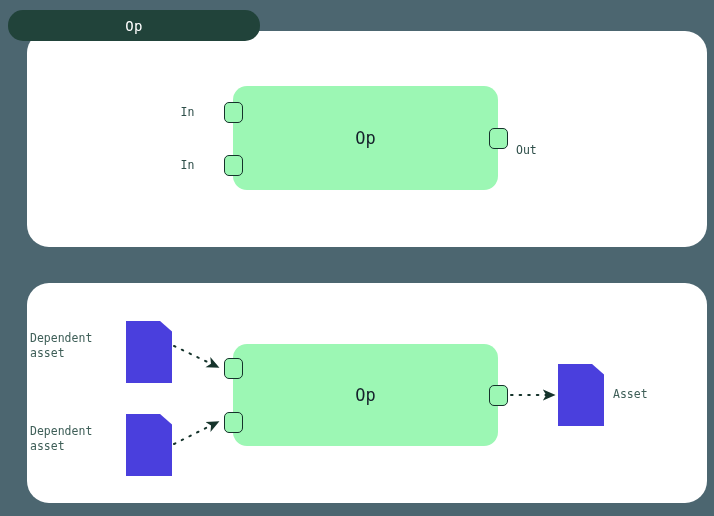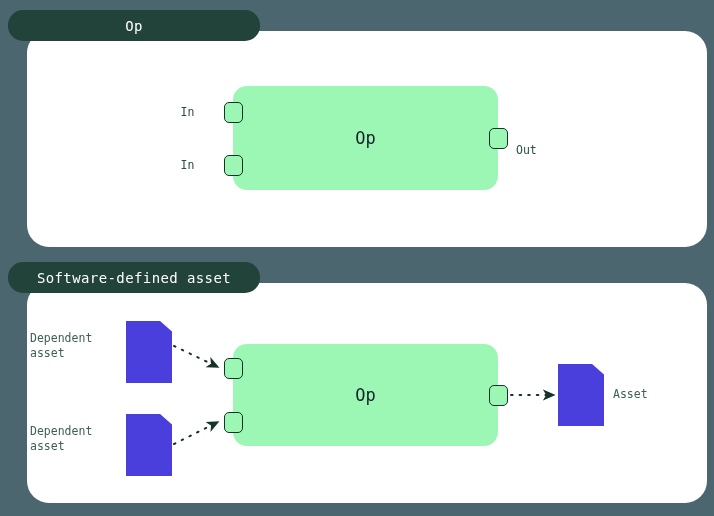--- a/index.html
+++ b/index.html
@@ -134,23 +134,20 @@
   <div class="port" style="left:224px; top:102px;"></div>
   <div class="port-label right-align" style="left:160px; top:105px; width:55px;">In</div>
 
   <div class="port" style="left:224px; top:155px;"></div>
   <div class="port-label right-align" style="left:160px; top:158px; width:55px;">In</div>
 
   <div class="port" style="left:489px; top:128px;"></div>
   <div class="port-label" style="left:516px; top:131px;margin-top:12px;">Out</div>
 
   <div class="panel" id="panel-sda"></div>
-  <div class="panel-tab" id="tab-sda">
-    <span>Software-defined asset</span>
-  </div>
 
   <div class="op-box" id="opbox-bottom">
     <div class="op-box-label">Op</div>
   </div>
 
   <div class="port" style="left:224px; top:358px;"></div>
   <div class="port" style="left:224px; top:412px;"></div>
   <div class="port" style="left:489px; top:385px;"></div>
 
   <div class="asset-icon" style="left:126px; top:321px;"></div>

